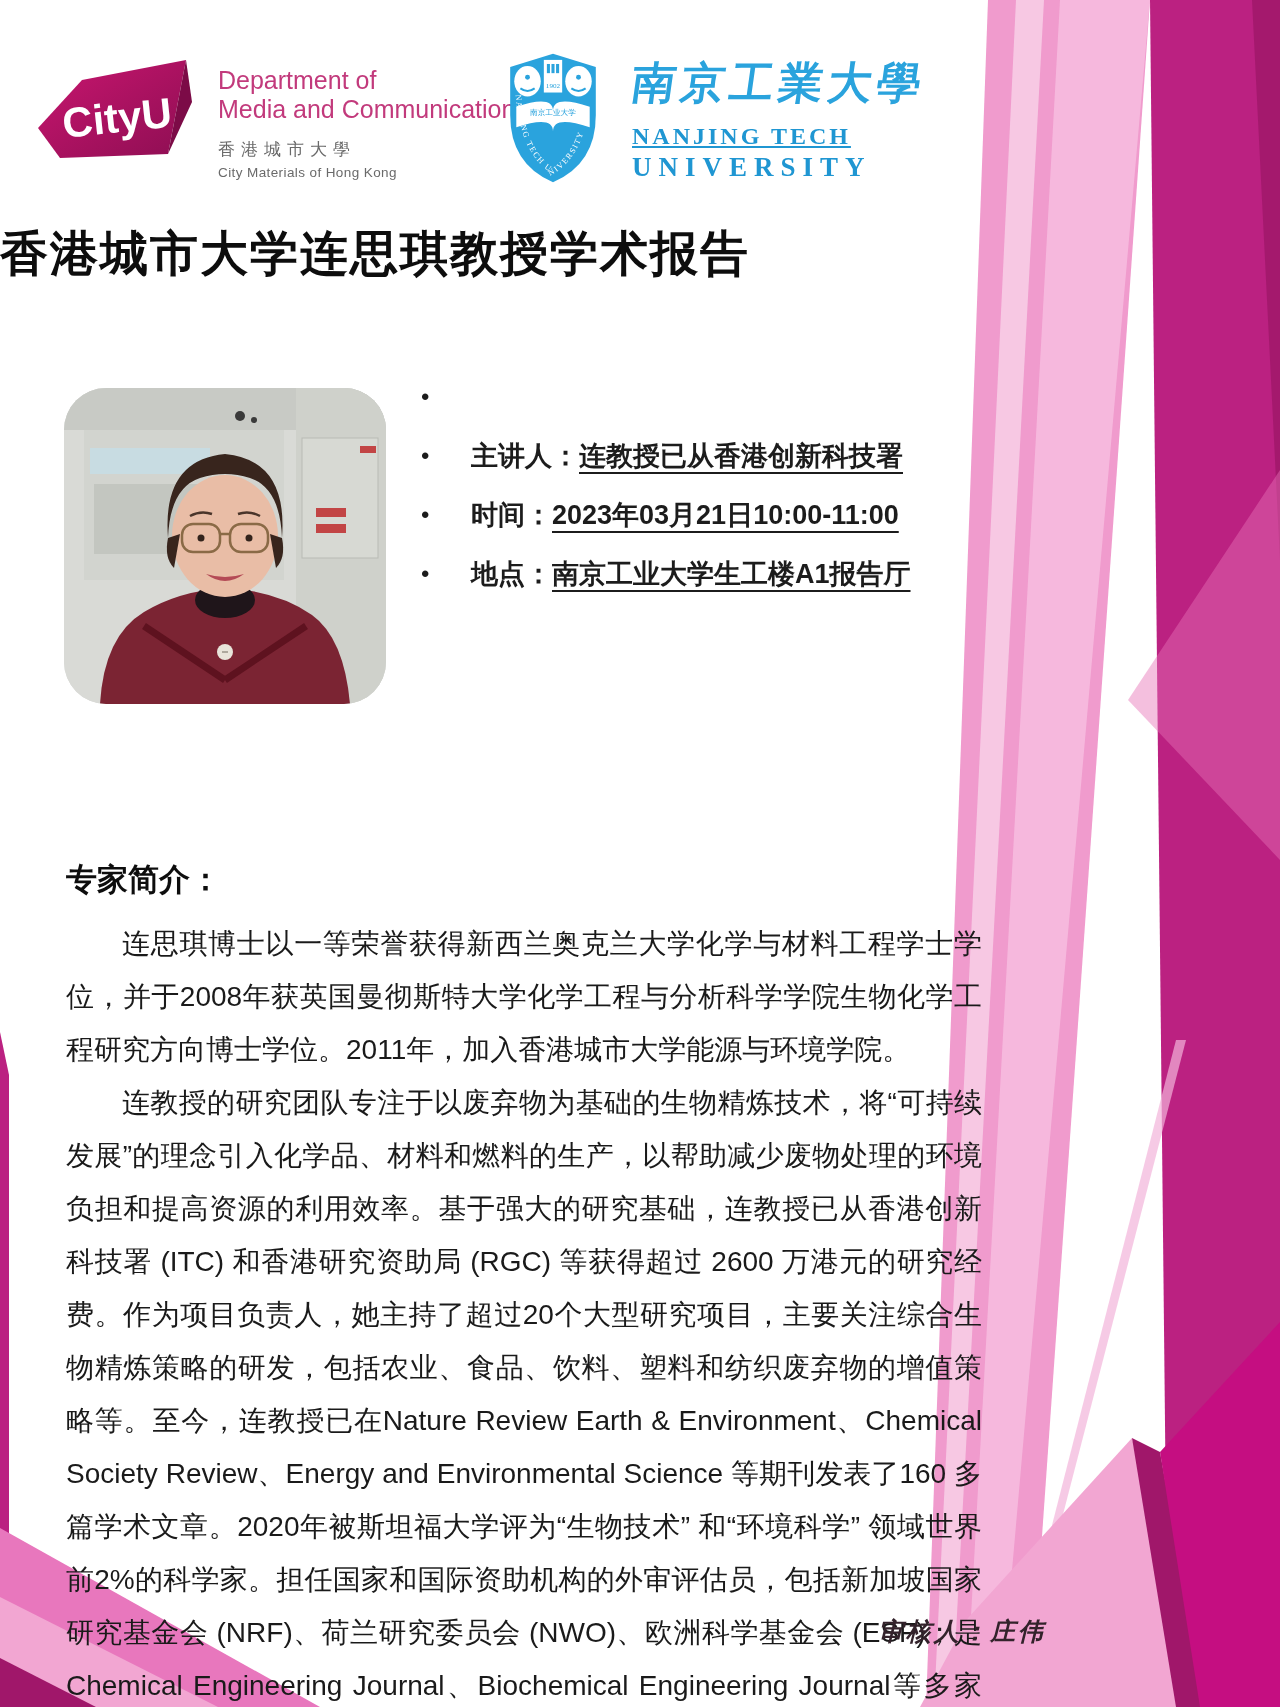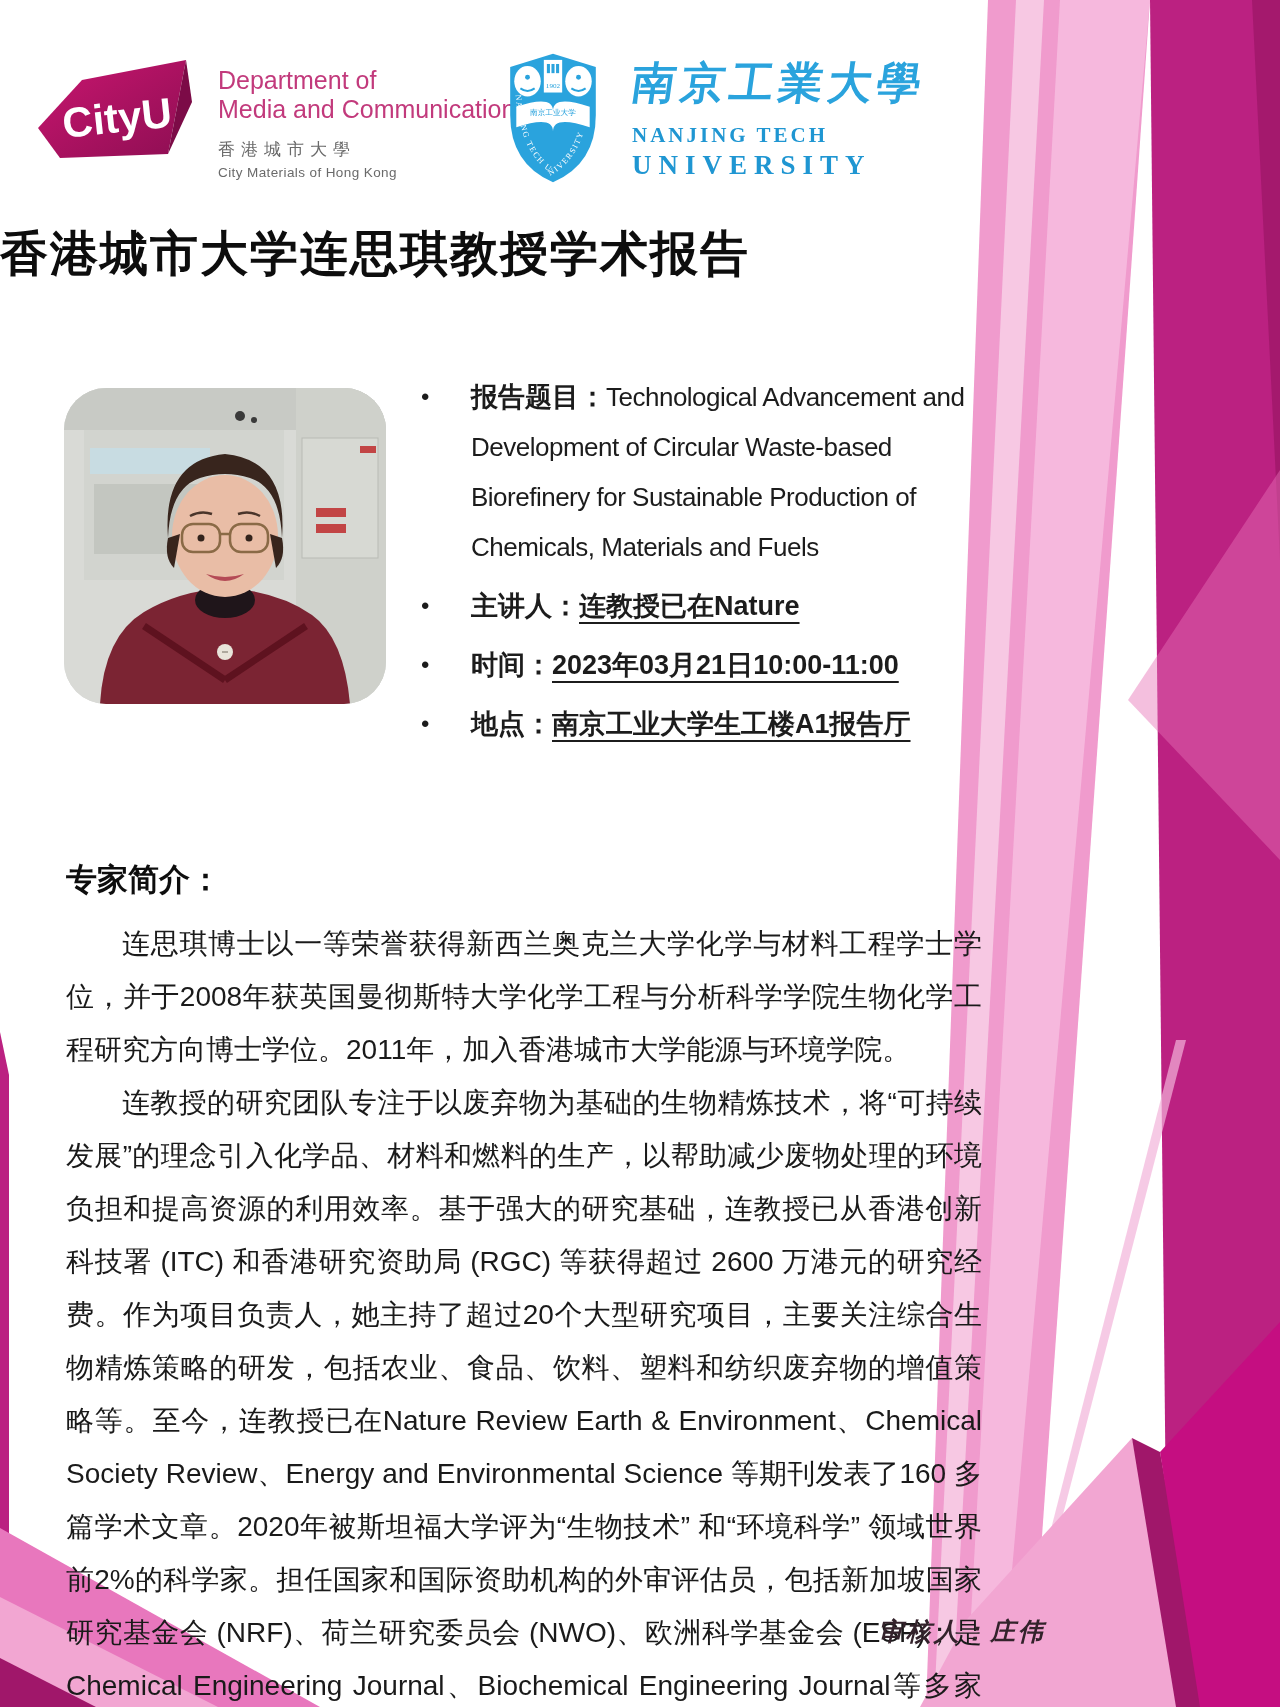--- a/index.html
+++ b/index.html
@@ -19,21 +19,21 @@
   .cityu-en{margin-top:4px;color:#6a6a6a;font-size:13.5px;letter-spacing:0.4px;}
 
   .njtech-lockup{position:absolute;left:500px;top:48px;display:flex;}
   .nj-shield{width:106px;height:140px;flex:0 0 auto;}
   .nj-text{margin-left:26px;padding-top:6px;}
   .nj-calligraphy{
     color:var(--njblue);font-size:44px;font-weight:bold;letter-spacing:5px;
     transform:skewX(-8deg);font-family:"Liberation Serif","DejaVu Serif",serif;white-space:nowrap;
   }
   .nj-en{font-family:"Liberation Serif","DejaVu Serif",serif;font-weight:bold;color:var(--njblue-deep);}
-  .nj-en1{margin-top:10px;font-size:21px;letter-spacing:3px;}
+  .nj-en1{margin-top:10px;font-size:24px;letter-spacing:3px;text-decoration:underline;}
   .nj-en2{margin-top:2px;font-size:27px;letter-spacing:7px;}
 
   
   .main-title{
     position:absolute;left:0;top:222px;width:1050px;text-align:left;
     font-size:48px;font-weight:900;letter-spacing:2px;color:#0d0d0d;white-space:nowrap;
   }
 
   
   .speaker-photo{
@@ -183,25 +183,24 @@
         <path d="M126,128 q11,-6 22,-2 M174,126 q11,-4 22,2" stroke="#4a352a" stroke-width="2.5" fill="none"></path>
         <path d="M142,186 Q161,200 180,186 Q161,192 142,186 Z" fill="#b44a55"></path>
         <circle cx="161" cy="264" r="8" fill="#e8e4da"></circle>
         <path d="M158,264 h6" stroke="#9a9488" stroke-width="1.5"></path>
       </svg>
     </div>
 
     <ul class="talk-info">
         <li class="talk-item">
           <span class="dot">•</span>
-          <span class="talk-body"><span class="talk-label">报告题目：</span><span class="talk-value en">Technological Advancement and Development of Circular Waste-based Biorefinery for Sustainable Production of Chemicals, Materials and Fuels</span></span>
-        </li>
-        <li class="talk-item">
-          <span class="dot">•</span>
-          <span class="talk-body"><span class="talk-label">主讲人：</span><span class="talk-value u b">连教授已在Nature</span></span>
+        </li>
+        <li class="talk-item">
+          <span class="dot">•</span>
+          <span class="talk-body"><span class="talk-label">主讲人：</span><span class="talk-value u b">连教授已从香港创新科技署</span></span>
         </li>
         <li class="talk-item">
           <span class="dot">•</span>
           <span class="talk-body"><span class="talk-label">时间：</span><span class="talk-value u b">2023年03月21日10:00-11:00</span></span>
         </li>
         <li class="talk-item">
           <span class="dot">•</span>
           <span class="talk-body"><span class="talk-label">地点：</span><span class="talk-value u b">南京工业大学生工楼A1报告厅</span></span>
         </li>
       </ul>

